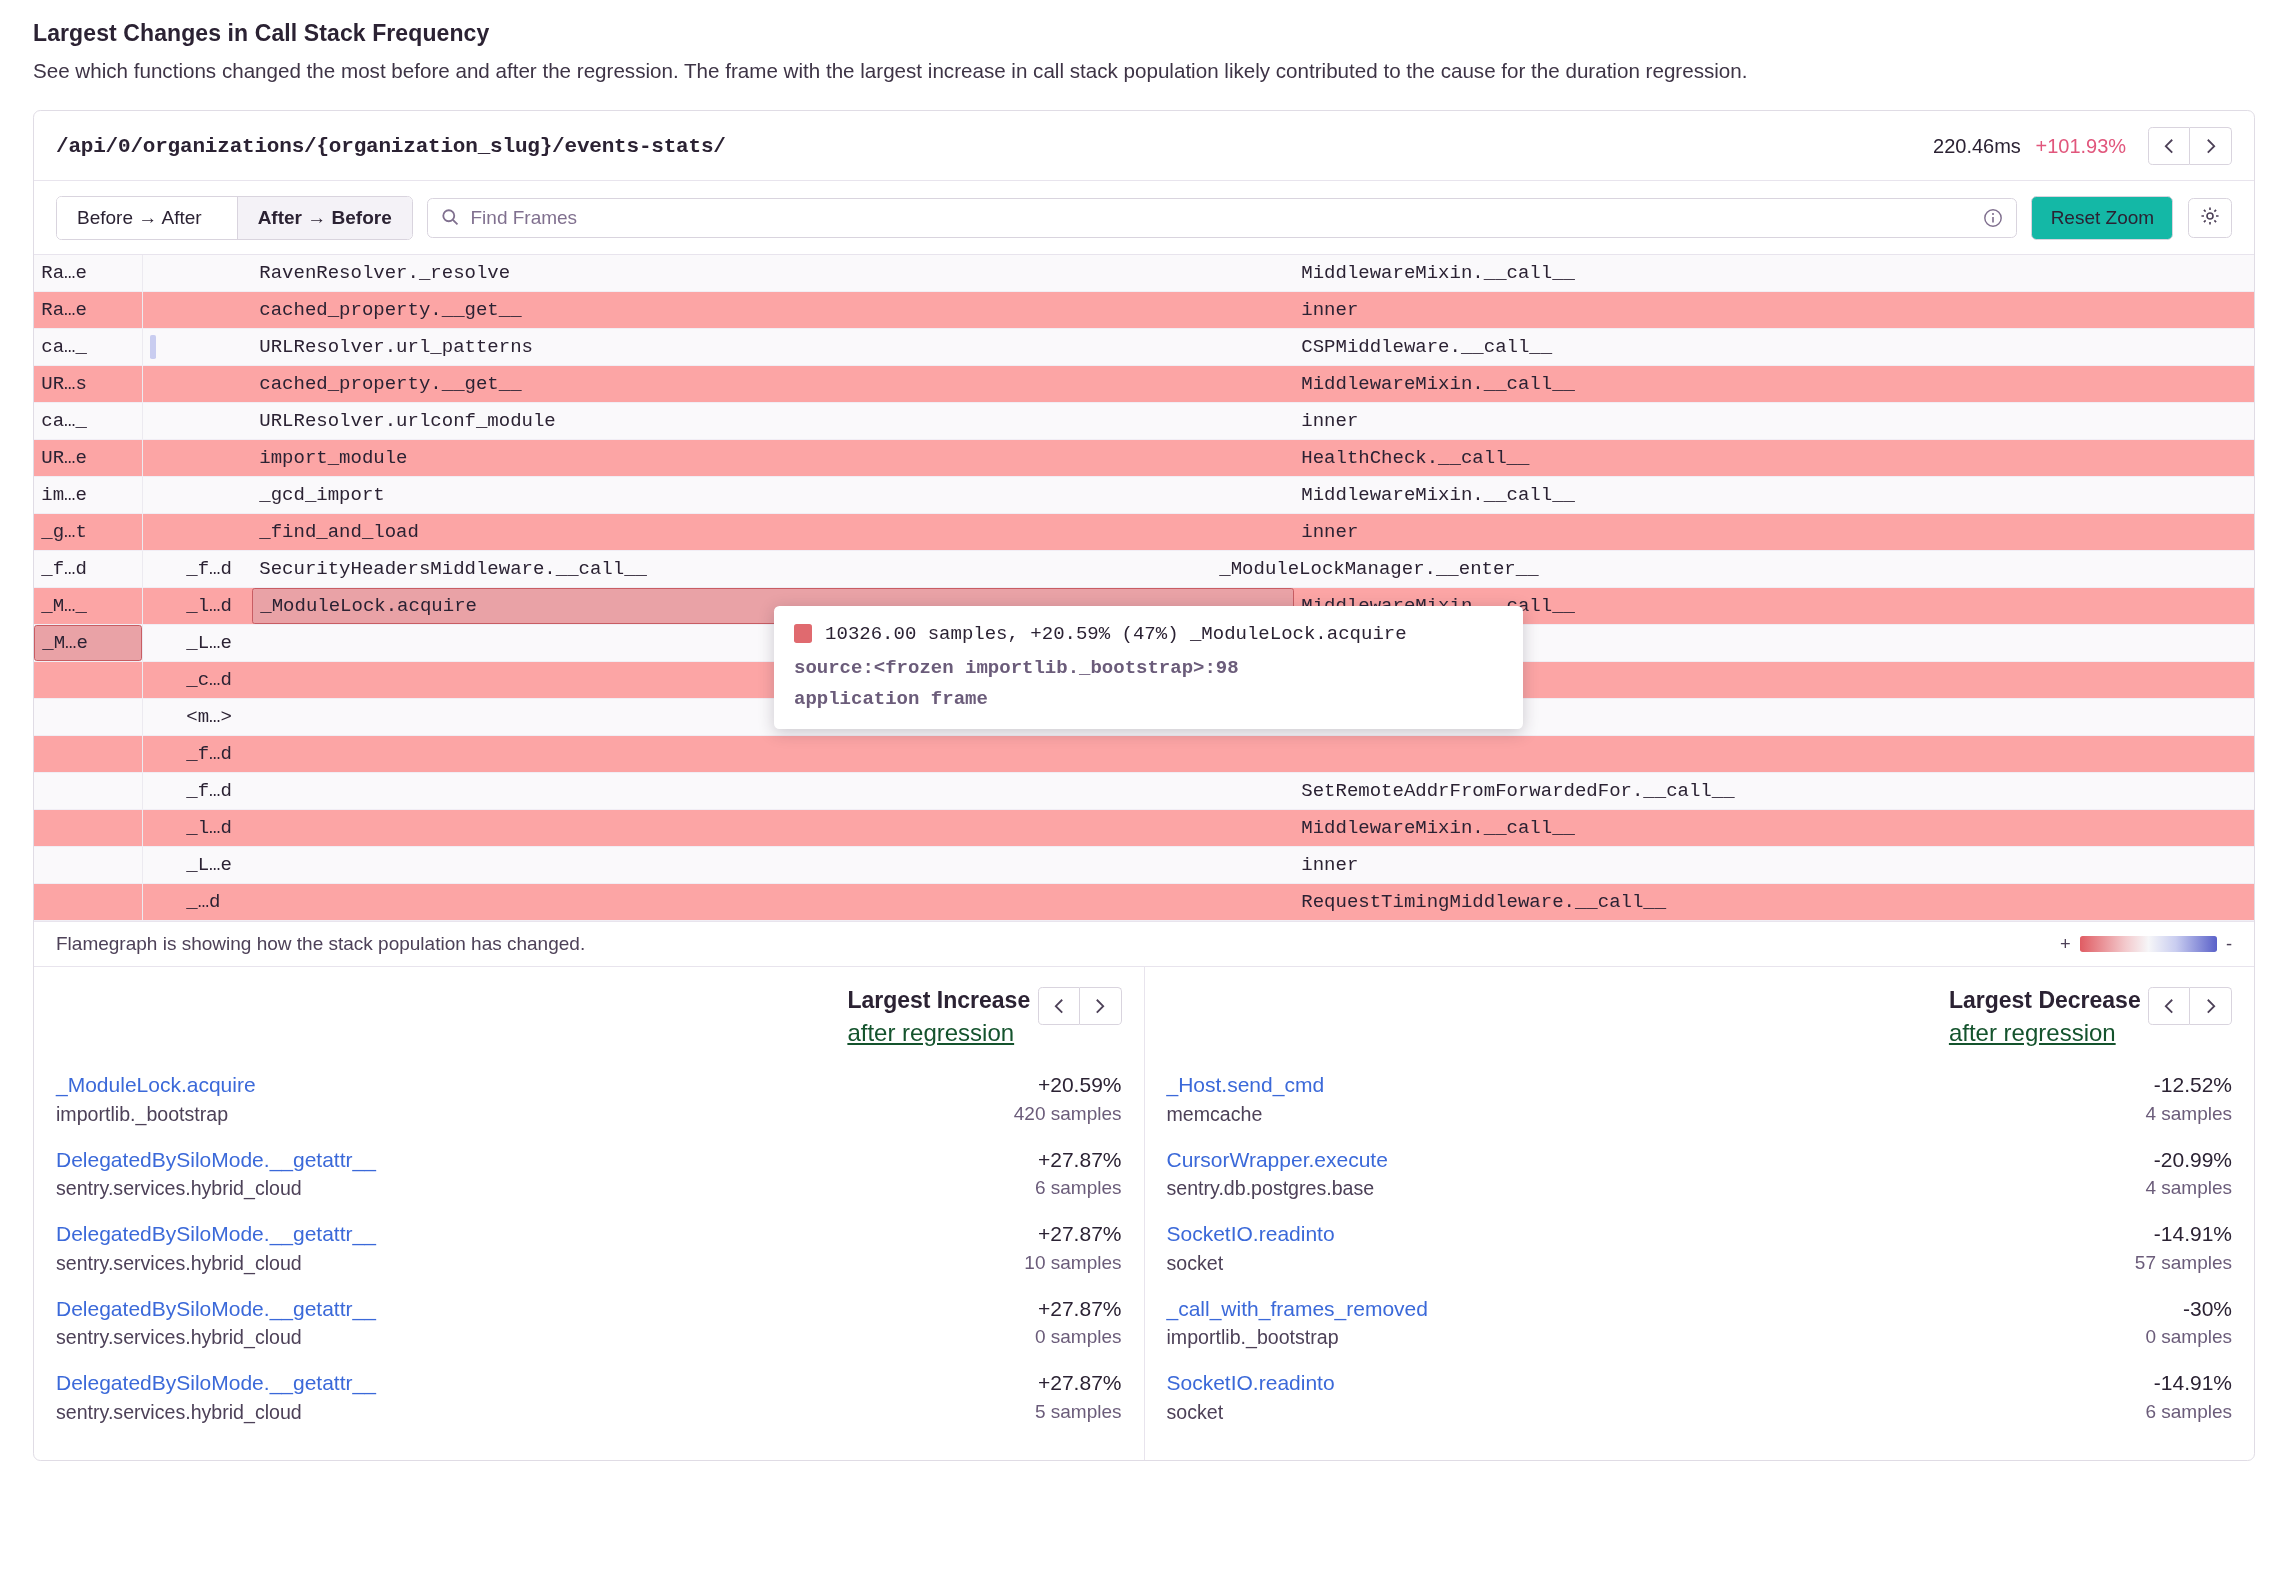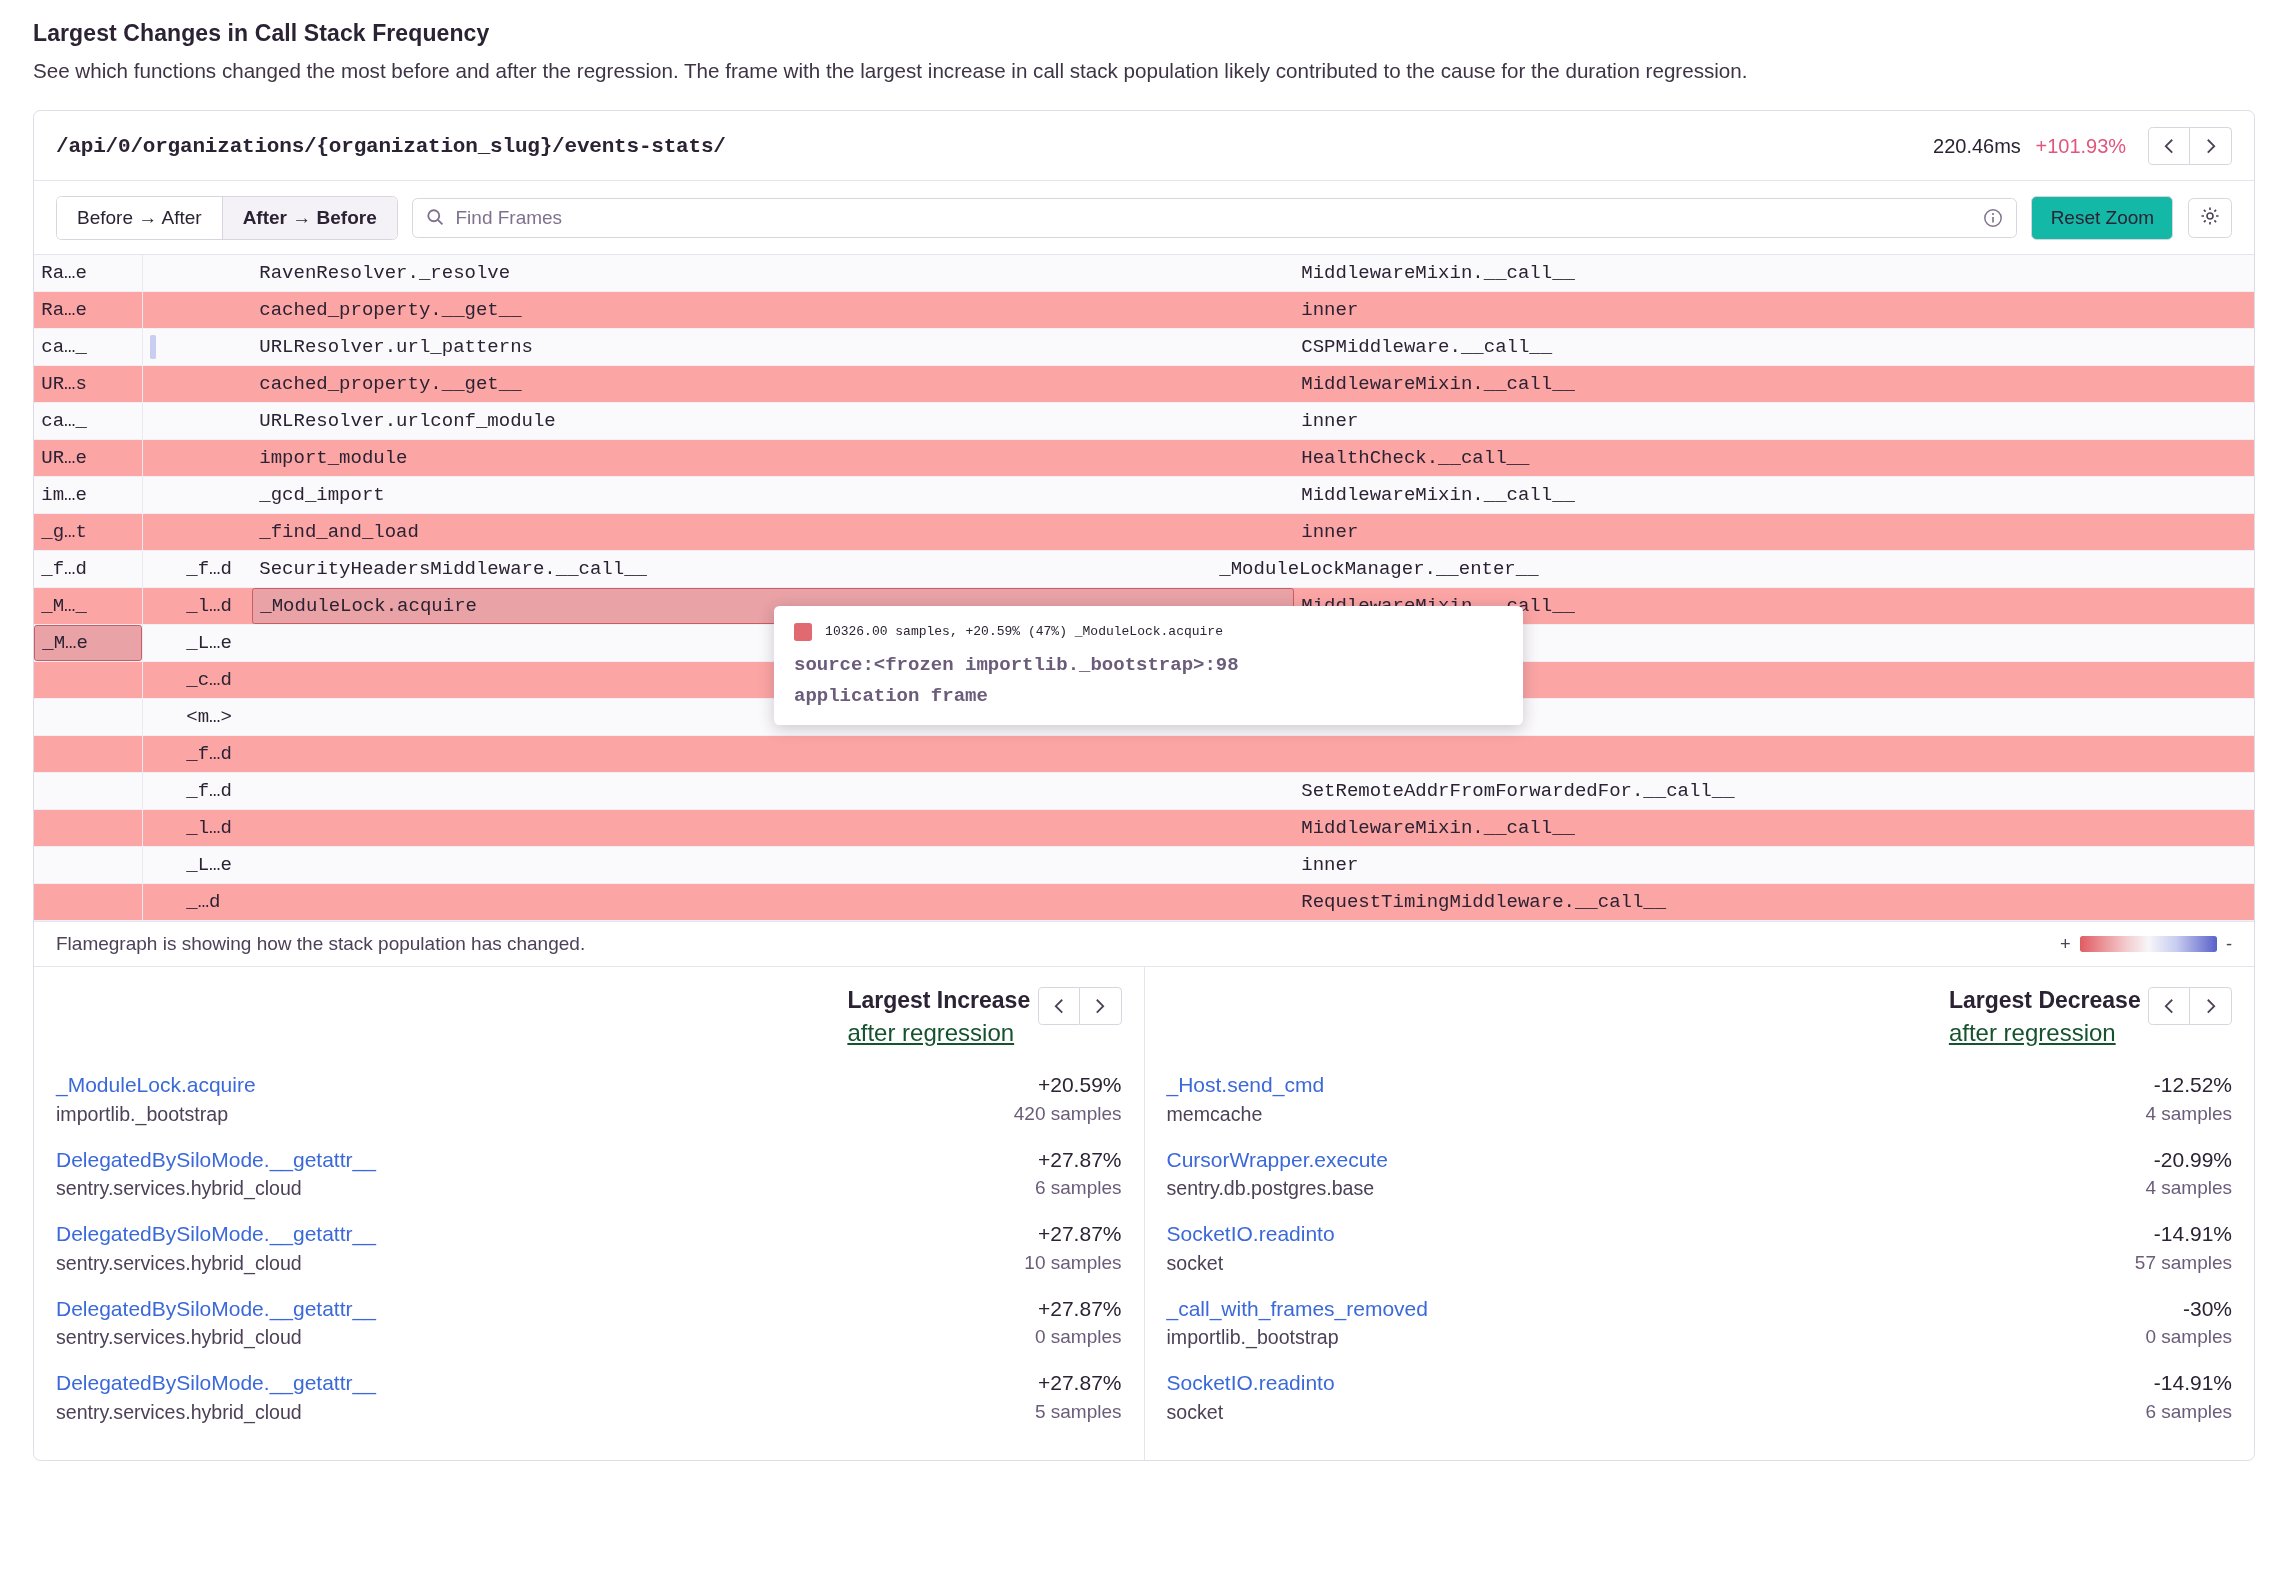--- a/index.html
+++ b/index.html
@@ -89,20 +89,21 @@
     align-items: center;
     gap: 14.6px;
     padding: 14.6px 22px;
   }
   .seg {
     display: flex;
     border: 0.9px solid #d9d4de;
     border-radius: 5.5px;
     overflow: hidden;
     background: #fff;
+    gap: 15px;
   }
   .seg-btn {
     padding: 10px 20px;
     font-size: 19px;
     color: #2b2233;
     background: #fff;
     cursor: pointer;
     border: none;
     font-family: inherit;
     white-space: nowrap;
@@ -203,21 +204,21 @@
     width: 749px;
     background: #fff;
     border-radius: 5.5px;
     box-shadow: 0 3.7px 16.4px rgba(43,34,51,0.22);
     padding: 16.4px 20px 18.3px 20px;
     z-index: 10;
   }
   .tt-head {
     display: flex; align-items: center; gap: 12.8px;
     font-family: "Liberation Mono", monospace;
-    font-size: 13px;
+    font-size: 19px;
     color: #2b2233;
     margin-bottom: 12.8px;
   }
   .tt-swatch {
     width: 18.3px; height: 18.3px;
     background: #e06a6f;
     border-radius: 2.7px;
     display: inline-block;
   }
   .tt-line {

